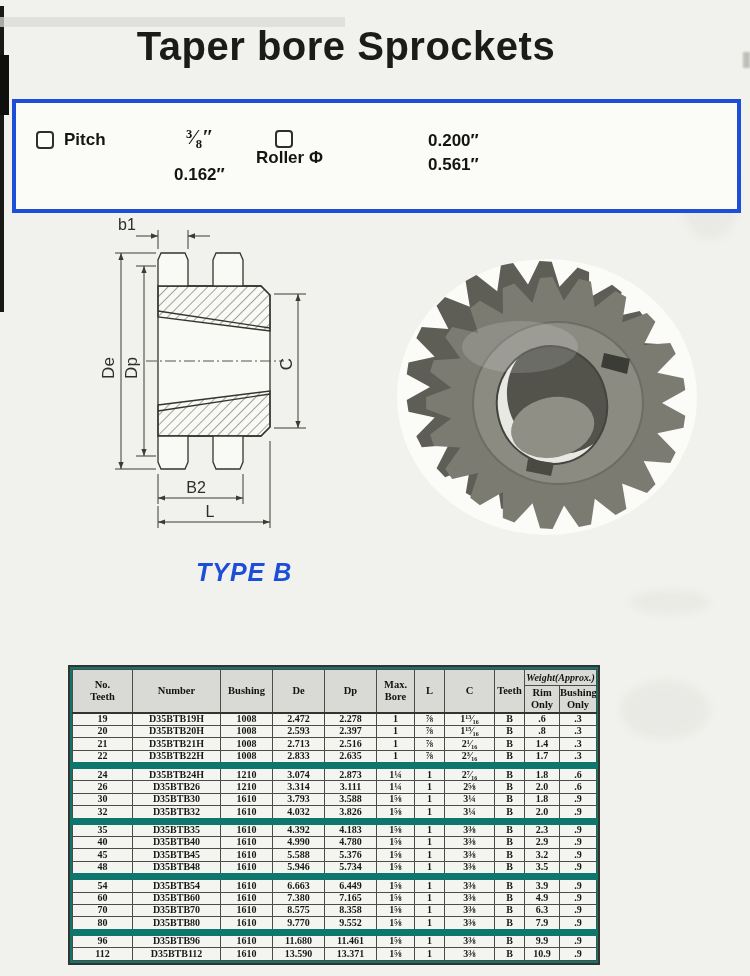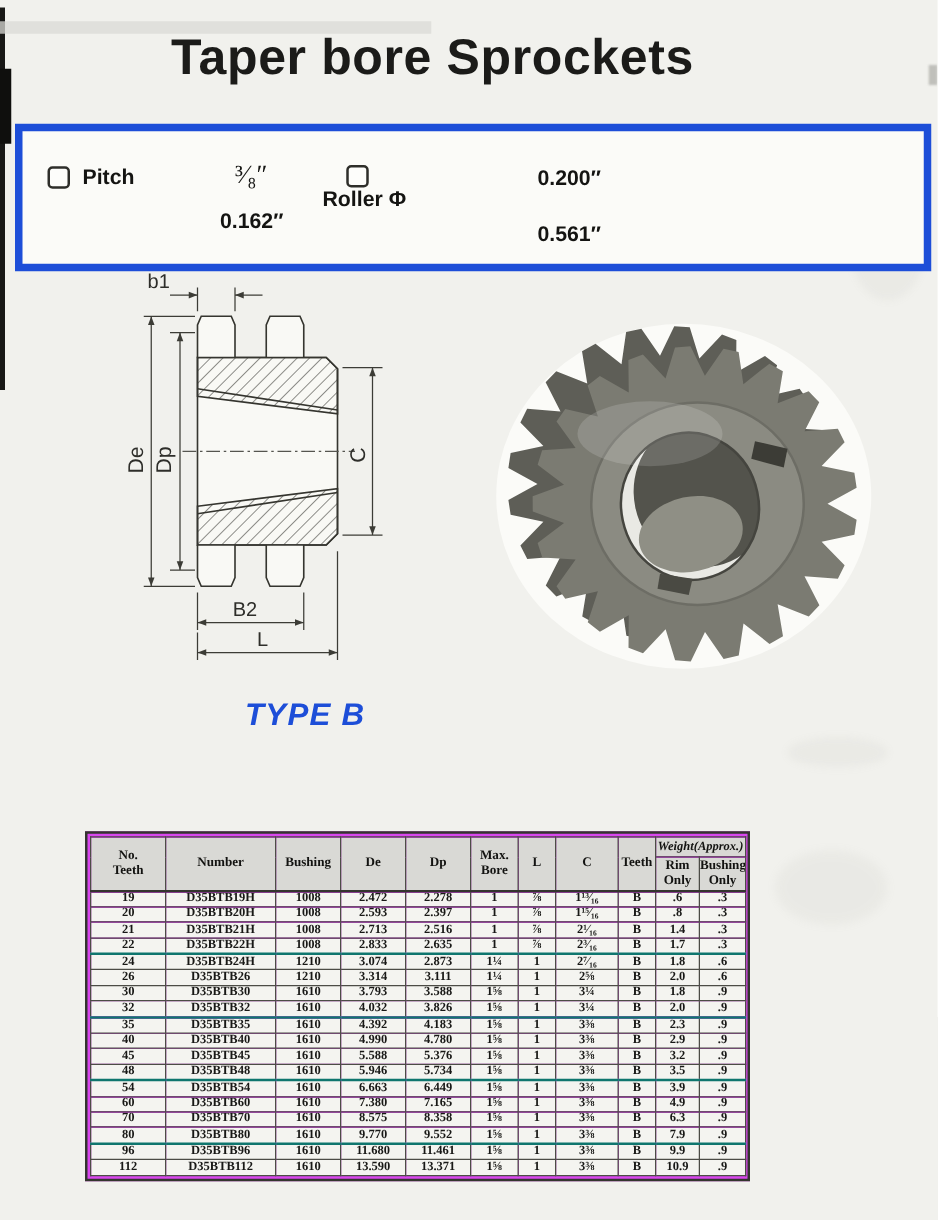--- a/index.html
+++ b/index.html
@@ -12,50 +12,50 @@
   .edge-notch{position:absolute;left:0;top:55px;width:9px;height:60px;background:#0f0f0d;}
   .top-band{position:absolute;left:0;top:17px;width:345px;height:10px;background:#d9d9d5;opacity:.75;}
   .right-dot{position:absolute;left:743px;top:52px;width:7px;height:16px;background:#8f8f89;opacity:.5;filter:blur(1px);}
   .smudge{position:absolute;background:#9a9a90;opacity:.08;filter:blur(4px);border-radius:50%;}
 
   .title{position:absolute;left:0;top:24px;width:692px;text-align:center;
          font-size:40px;font-weight:bold;letter-spacing:.5px;color:#1b1b19;}
 
   
   .spec-box{position:absolute;left:12px;top:99px;width:721px;height:106px;
-            border:6px solid #1d4ed8;background:#fbfbf8;}
+            border:4px solid #1d4ed8;background:#fbfbf8;}
   .spec-item{position:absolute;display:flex;align-items:center;}
   .cb{width:14px;height:14px;border:2px solid #2e2e2a;border-radius:4px;background:#fdfdfb;margin-right:10px;flex:none;}
   .spec-label{font-size:17px;font-weight:bold;color:#141412;}
   .spec-value{position:absolute;font-size:17px;font-weight:bold;color:#141412;}
-  .spec-value.frac{font-family:"Liberation Serif",serif;font-size:21px;font-weight:normal;}
+  .spec-value.frac{font-family:"Liberation Serif",serif;font-size:21px;font-weight:bold;}
 
   
   .diagram{position:absolute;left:70px;top:216px;}
   .diagram text{font-family:"Liberation Sans",sans-serif;fill:#2e2e2a;}
   .type-label{position:absolute;left:196px;top:558px;font-size:25px;font-style:italic;font-weight:600;
               letter-spacing:1px;color:#1d4ed8;}
 
   
   .photo{position:absolute;left:392px;top:255px;}
 
   
   .section-heading{position:absolute;left:74px;top:622px;font-family:"Liberation Serif",serif;
                    font-size:28px;font-weight:bold;color:#131311;letter-spacing:.5px;}
   .tbl-wrap{position:absolute;left:68px;top:665px;width:524px;border:2px solid #34342f;
-            padding:2px;background:#d946ef;}
+            padding:2px;background:#0f766e;}
   table{border-collapse:collapse;width:100%;table-layout:fixed;}
   th,td{border:1px solid #4c4c46;text-align:center;vertical-align:middle;overflow:hidden;}
   th{background:#d9d9d5;font-family:"Liberation Serif",serif;font-weight:bold;font-size:10.5px;
      line-height:1.12;color:#131311;white-space:pre-line;padding:1px 0;}
   thead tr.tier1 th{height:13px;}
   td{font-family:"Liberation Serif",serif;font-weight:bold;font-size:10px;color:#181816;
      padding:0 1px;height:11.4px;line-height:10.5px;background:#f4f4f0;}
   thead{border-bottom:2px solid #34342f;}
-  tr.group-start td{border-top:2px solid #0f766e;}
+  tr.group-start td{border-top:7px solid #0f766e;}
 </style>
 </head>
 <body>
 
 <div id="page">
 
   <div class="edge-strip"></div>
   <div class="edge-notch"></div>
   <div class="top-band"></div>
   <div class="right-dot"></div>
@@ -73,21 +73,21 @@
     <div class="spec-value frac" style="left:170px;top:22px;">³⁄₈″</div>
 
     <div class="spec-item" style="left:240px;top:27px;flex-direction:column;">
       <span class="cb"></span>
       <span class="spec-label">Roller Φ</span>
     </div>
     <div class="spec-value" style="left:412px;top:28px;">0.200″</div>
 
     <div class="spec-value" style="left:158px;top:62px;">0.162″</div>
 
-    <div class="spec-value" style="left:412px;top:73px;">0.561″</div>
+    <div class="spec-value" style="left:412px;top:52px;">0.561″</div>
   </div>
 
   <svg class="diagram" width="320" height="345" viewBox="0 0 320 345">
     <defs>
       <pattern id="hatch" width="7" height="7" patternUnits="userSpaceOnUse" patternTransform="rotate(45)">
         <line x1="0" y1="0" x2="0" y2="7" stroke="#4a4a46" stroke-width="1"></line>
       </pattern>
     </defs>
     <g stroke="#35352f" stroke-width="1.3" fill="#f9f9f5">
 

